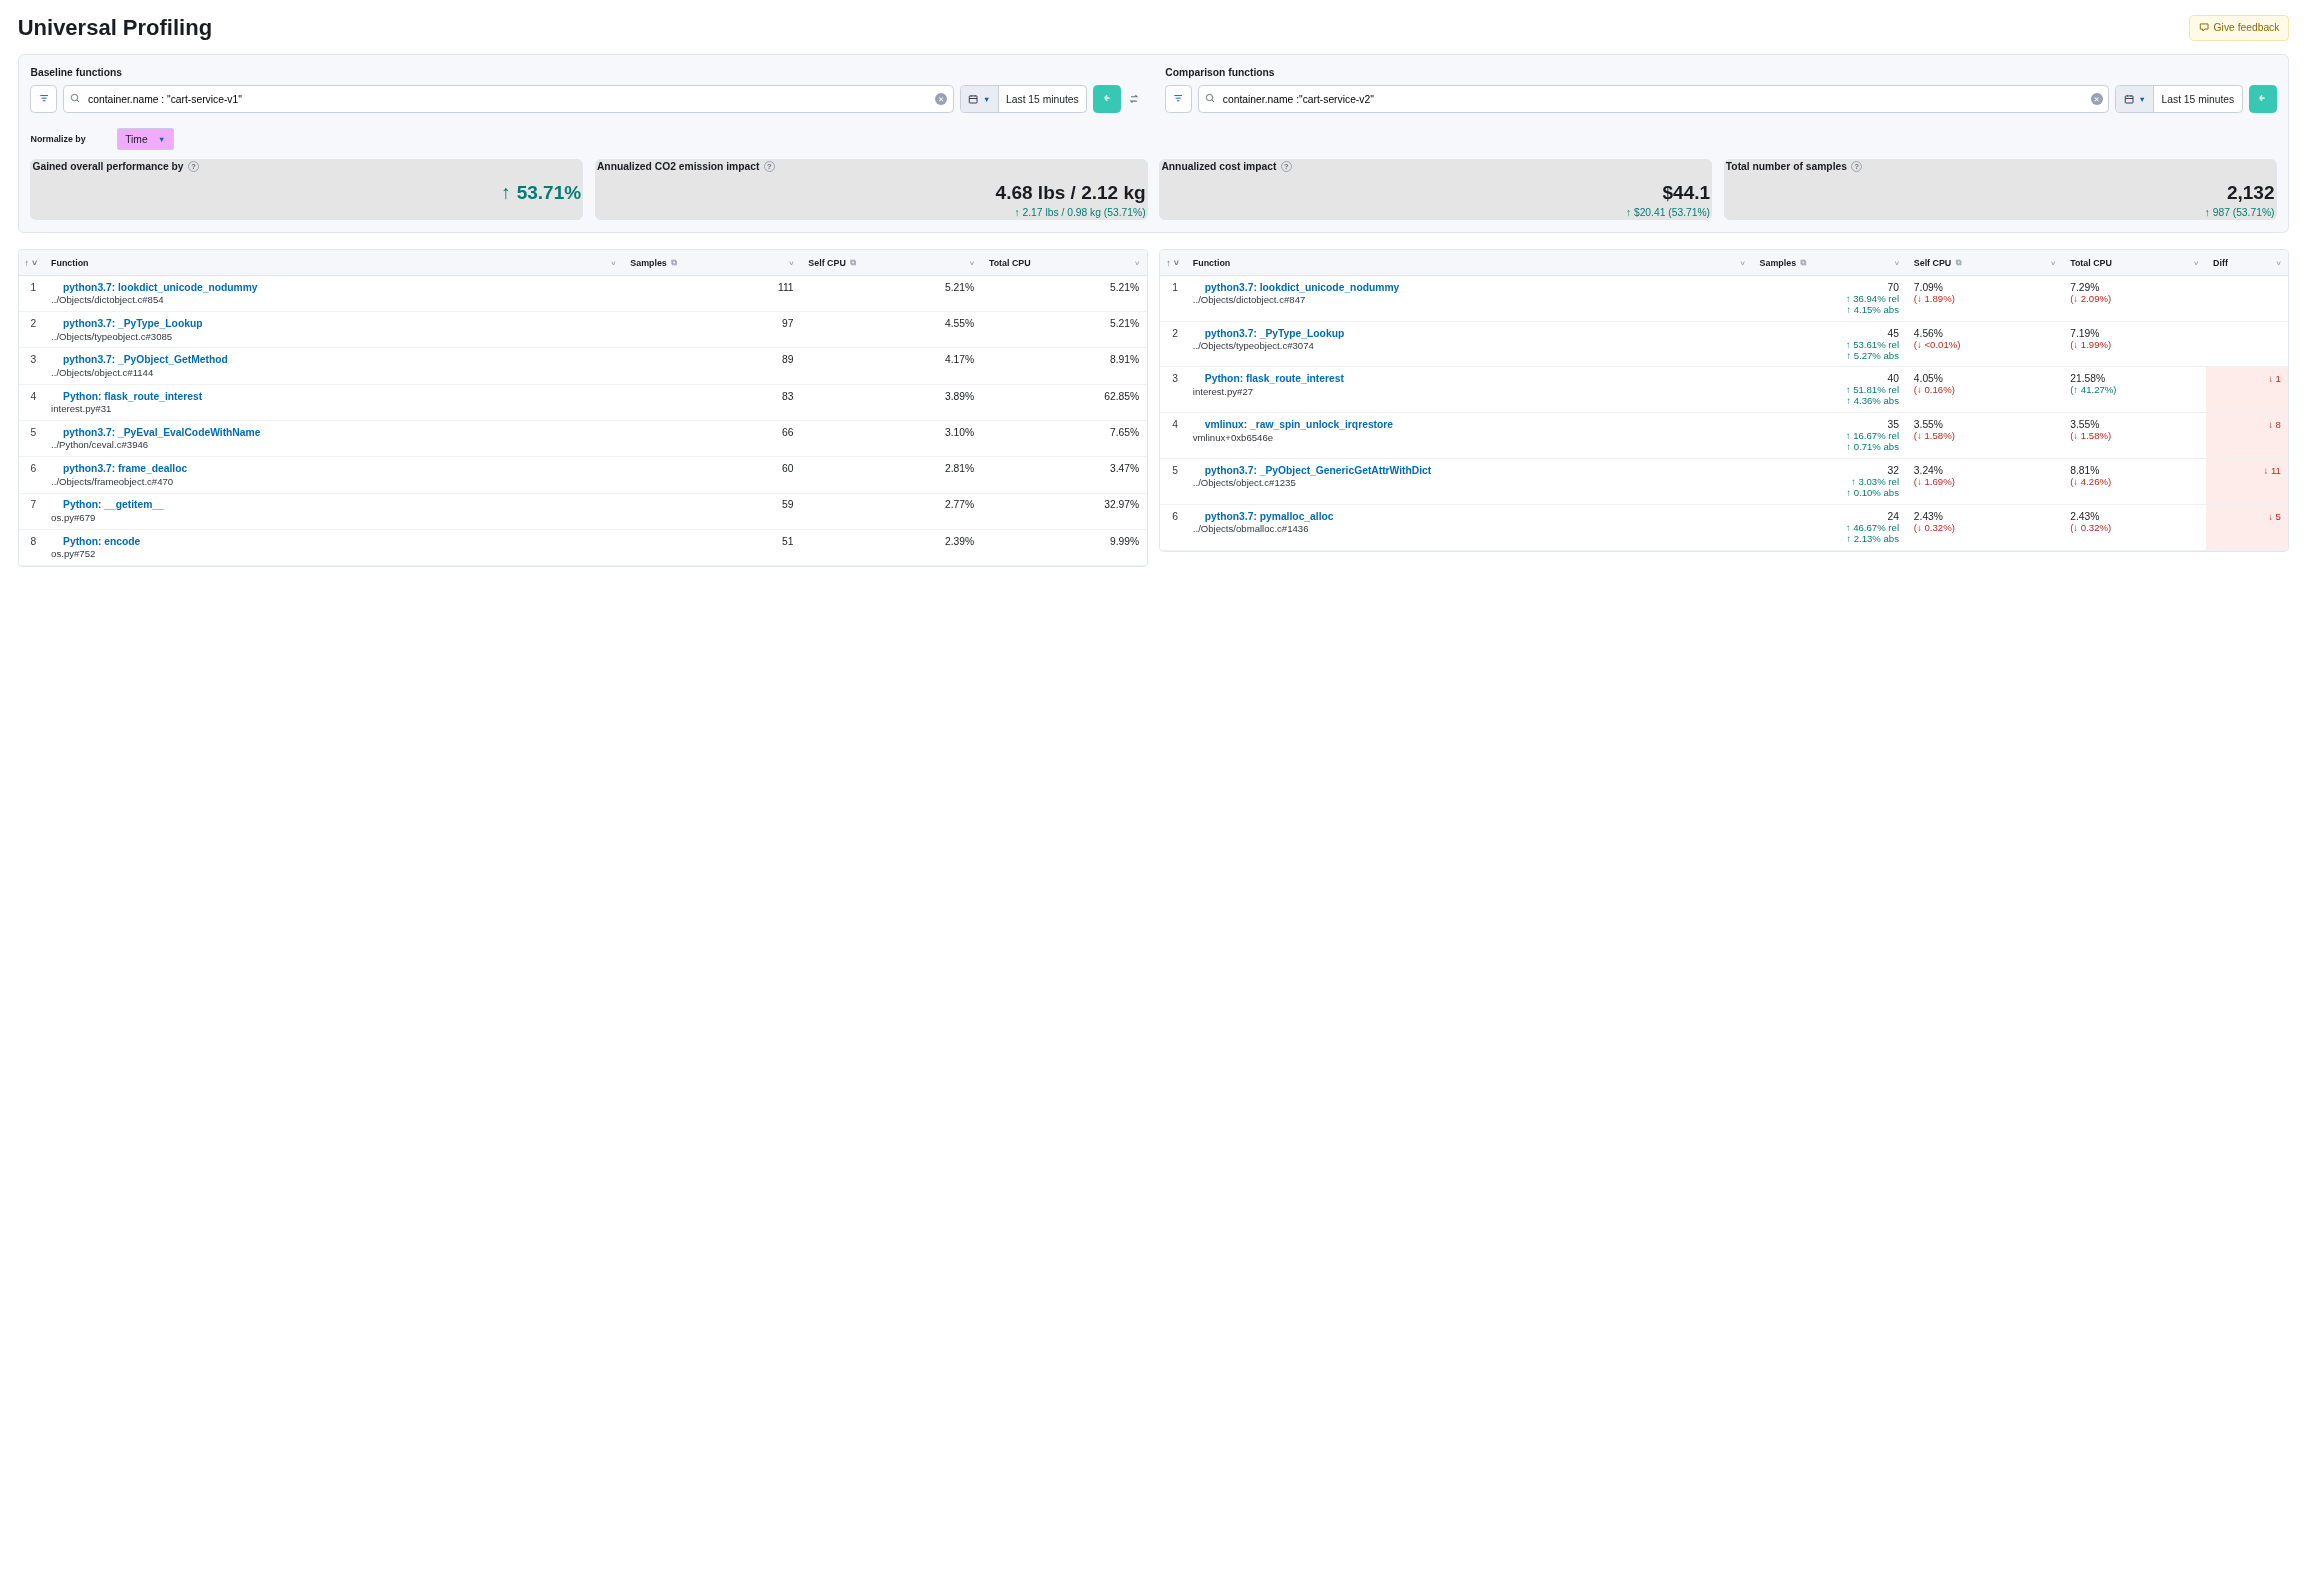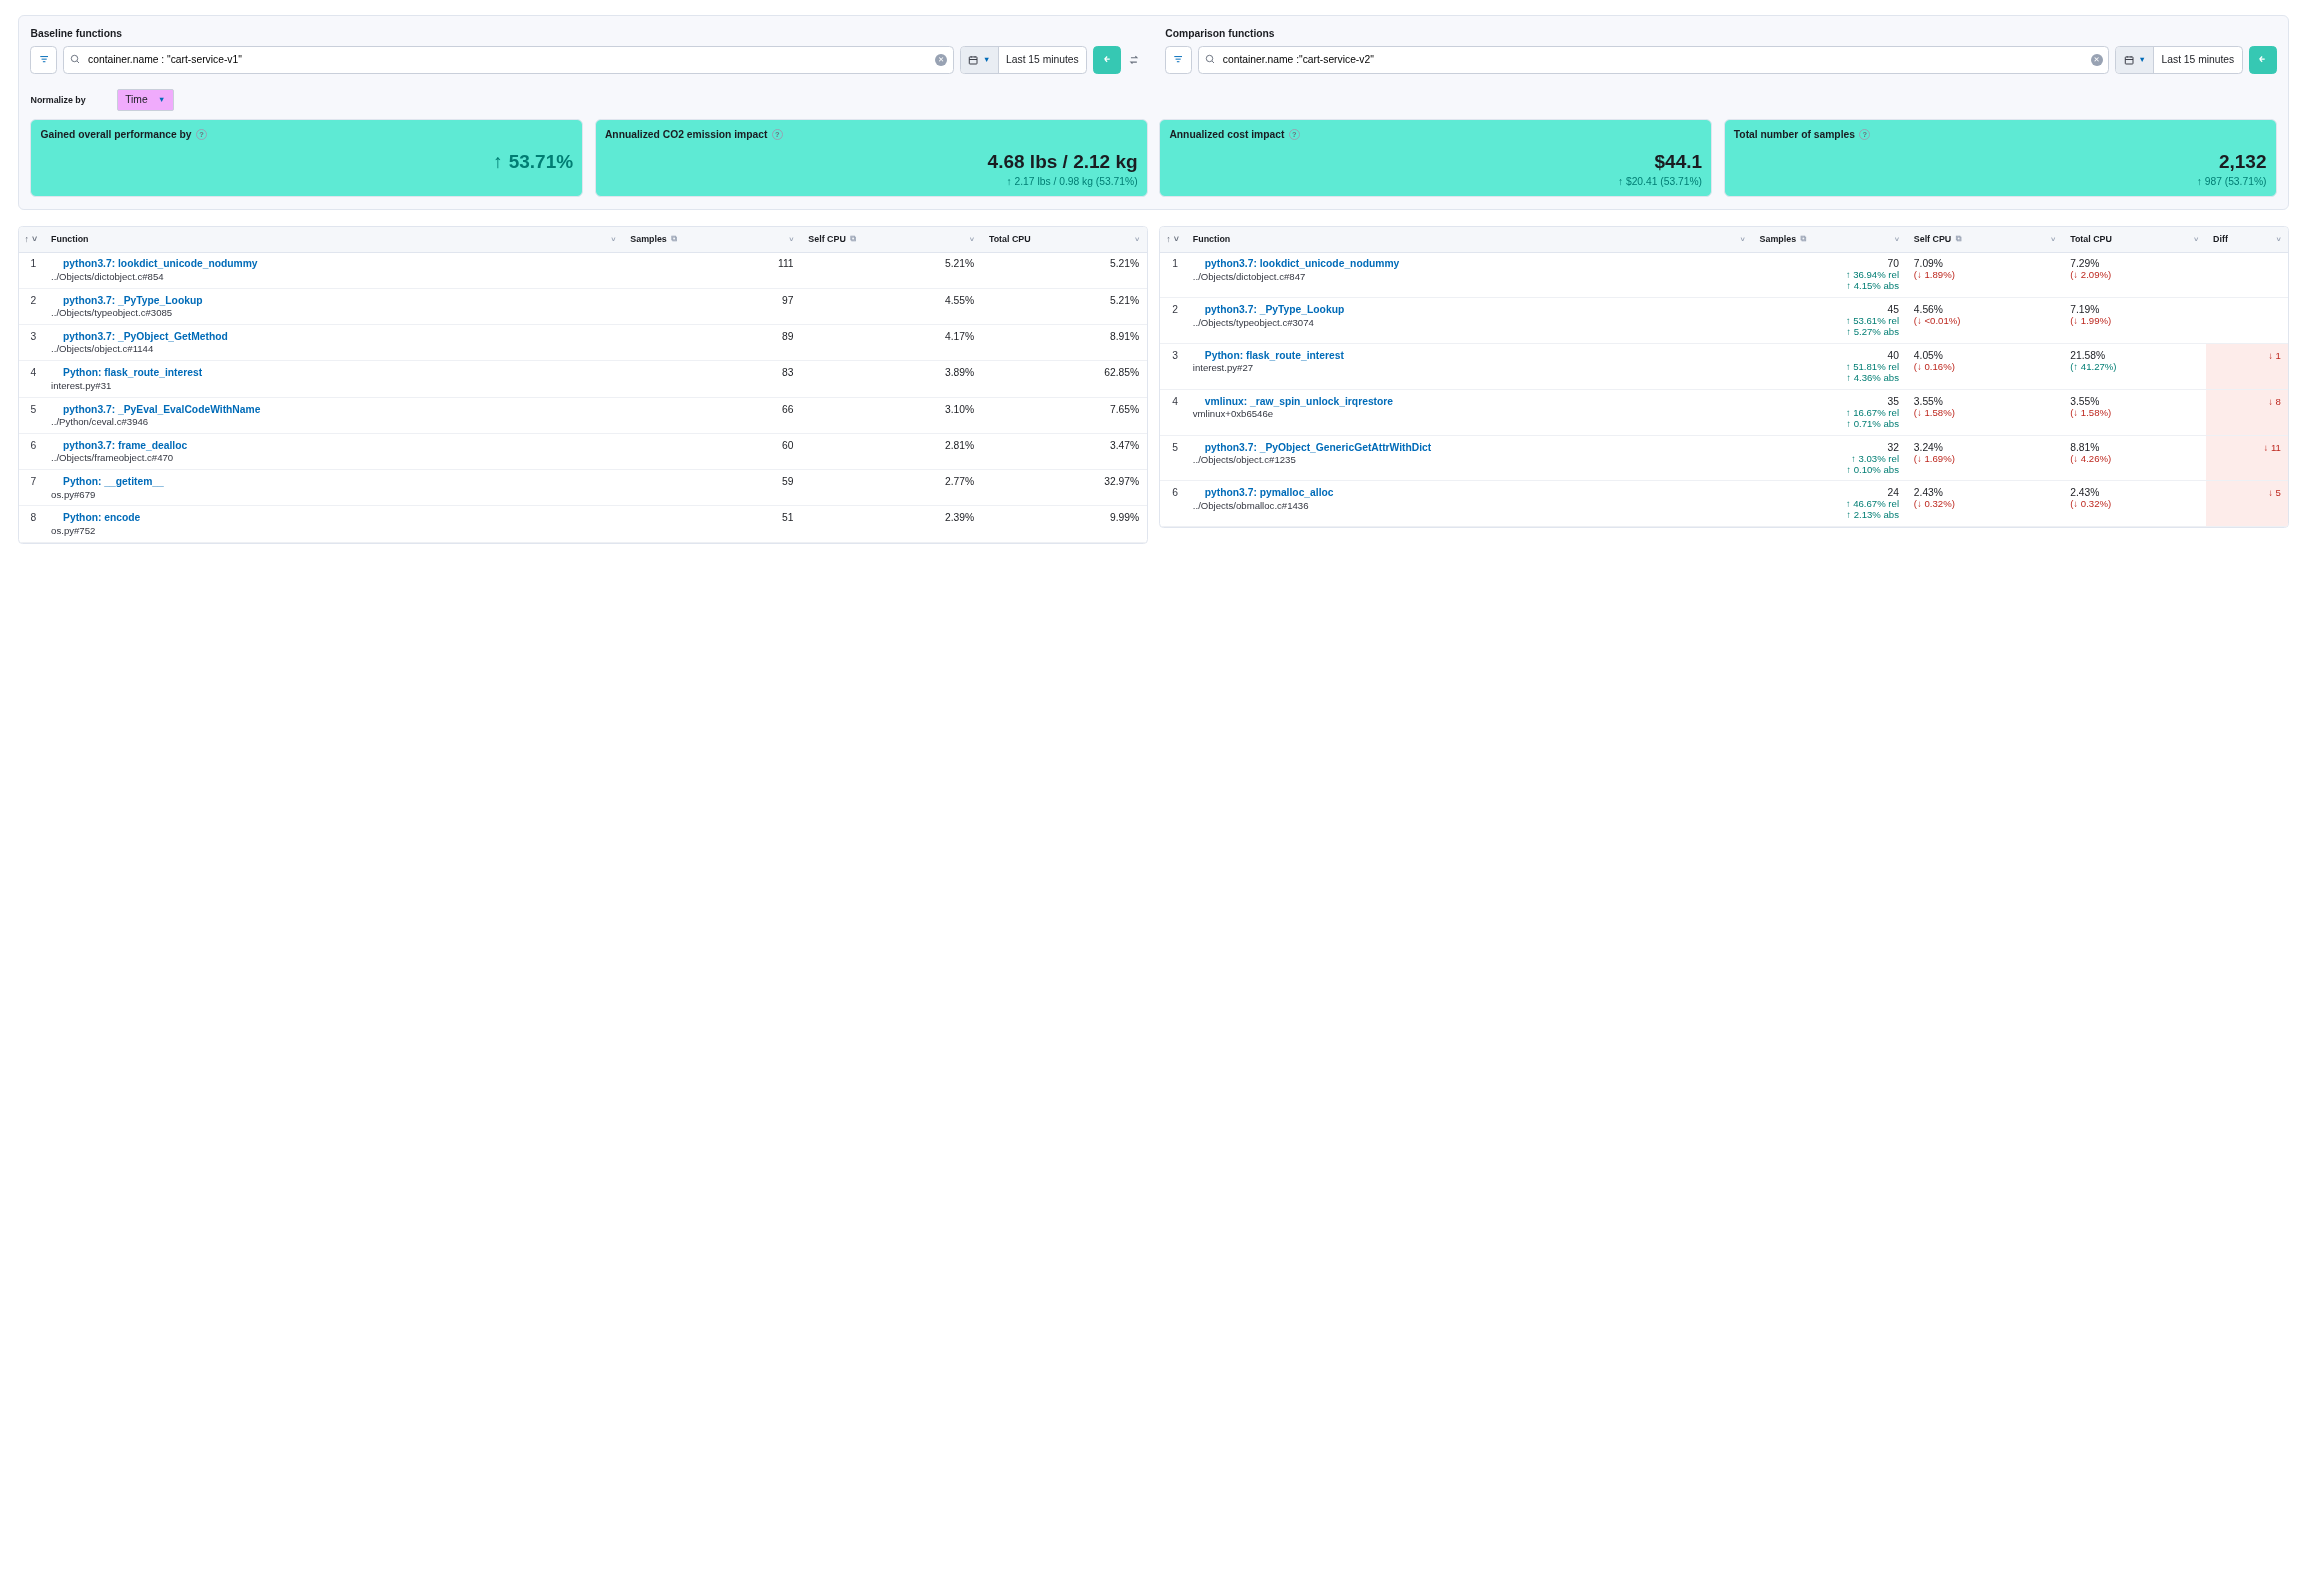--- a/index.html
+++ b/index.html
@@ -61,22 +61,22 @@
   .normalize-row { display: flex; align-items: center; gap: 24px; margin: 14.8px 0 8.9px 0; }
   .normalize-label { font-size: 8.9px; font-weight: 600; }
   .select-box {
     display: inline-flex; align-items: center; gap: 10.3px; background: #f0abfc;
     border: 0.7px solid #c9cfda; border-radius: 2px; padding: 4.4px 7.4px; cursor: pointer;
     font-size: 10.3px;
     margin-left: 7px;
   }
   .cards-row { display: flex; gap: 11.8px; }
   .card {
-    flex: 1; background: #5eead4; border: 0.7px solid #e0e5ee; border-radius: 5.9px;
-    padding: 9px;
+    flex: 1; background: #e5e5e5; border: 0.7px solid #e0e5ee; border-radius: 5.9px;
+    padding: 1px;
   }
   .card-header { display: flex; align-items: center; gap: 4.4px; font-weight: 700; font-size: 10.3px; margin-bottom: 10.3px;}
   .info-icon { width: 11px; height: 11px; border: 0.7px solid #98a2b3; border-radius: 50%; display: inline-flex; align-items: center; justify-content: center; font-size: 7.4px; color: #69707d;}
   .card-main { text-align: right; font-size: 19px; font-weight: 700; }
   .card-main.green { color: #017d73; display: flex; align-items: center; justify-content: flex-end; gap: 5.9px;}
   .card-sub { text-align: right; color: #017d73; font-size: 10.3px; margin-top: 3px;}
   .up-arr { color: #017d73; }
   .tables-row { display: flex; gap: 11.8px; margin-top: 16.2px; align-items: flex-start;}
   .tbl-wrap { flex: 1; border: 0.7px solid #e0e5ee; border-radius: 4.4px; overflow: hidden;}
   table { width: 100%; border-collapse: collapse; }
@@ -99,20 +99,31 @@
   .col-chevron { color:#98a2b3; font-size:7.4px; margin-left:auto; cursor:pointer;}
   .ic { width:10.3px; height:10.3px; }
   tbody tr.hl td:last-child { background:#fdecea; }
   .copy-ic { color:#98a2b3; font-size: 8.1px; margin-left:1.5px;}
 </style>
 </head>
 <body>
 
 <div class="page">
 
+  <div class="header-row">
+    <div class="page-title">Universal Profiling</div>
+    <button class="feedback-btn">
+      <span>
+        <svg class="ic" viewBox="0 0 16 16" fill="none" stroke="currentColor" stroke-width="1.5">
+            <path d="M2 3h12v8H9l-3 3v-3H2z"></path>
+          </svg>
+      </span>
+      <span>Give feedback</span>
+    </button>
+  </div>
 
 
   <div class="filter-panel">
     <div class="filter-row">
 
       <div class="filter-col">
         <div class="filter-label">Baseline functions</div>
         <div class="filter-controls">
           <div class="icon-btn">
             <span>

